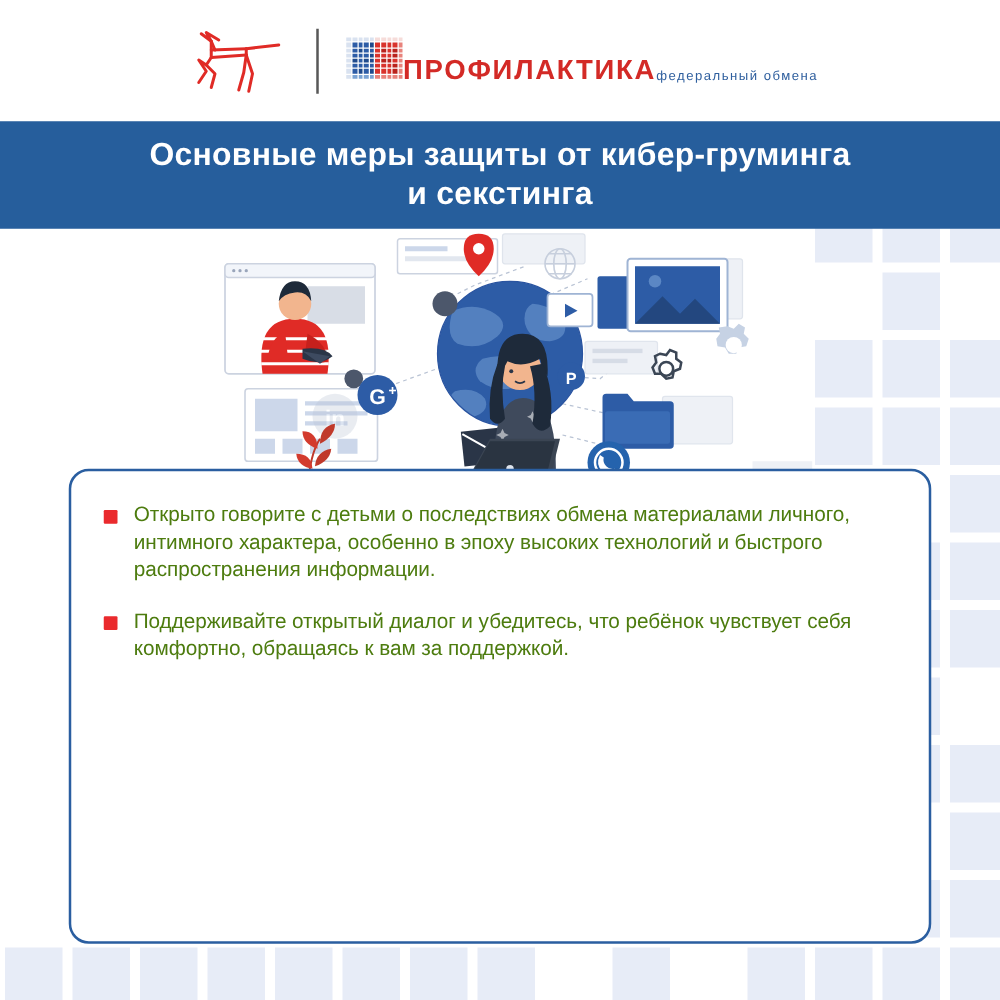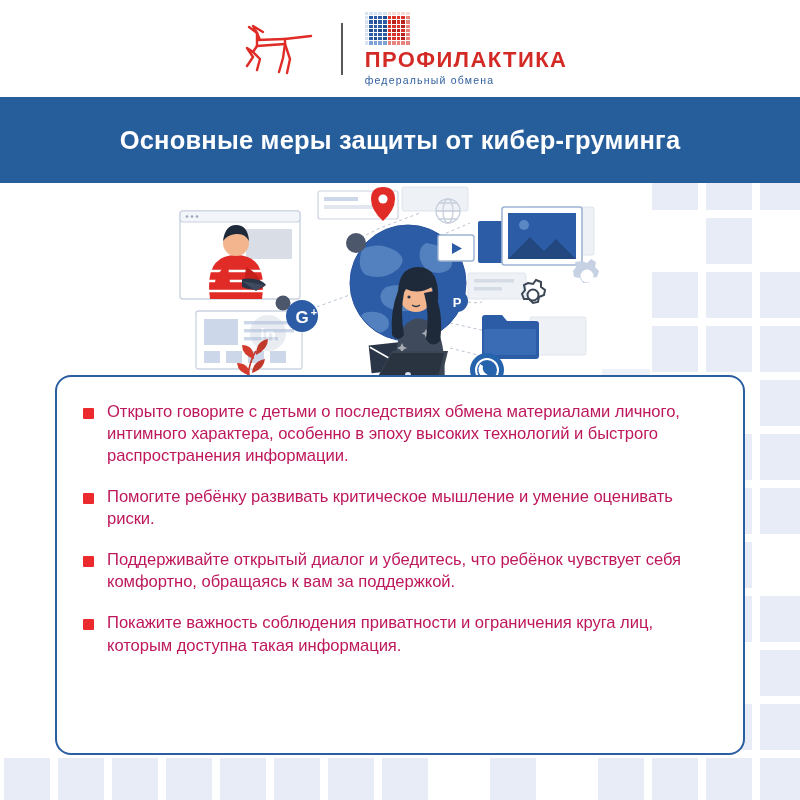--- a/index.html
+++ b/index.html
@@ -24,21 +24,21 @@
   .bg-cell { position:absolute; background:#e7ecf7; }
 
   
   .logo-bar {
     position:absolute; top:0; left:0; width:800px; height:97px;
     display:flex; align-items:center; justify-content:center;
     gap:22px; z-index:4;
   }
   .logo-mark { width:86px; height:70px; display:block; }
   .logo-divider { width:2px; height:52px; background:#3b3b3b; opacity:.85; }
-  .logo-right { display:flex; flex-direction:column; align-items:flex-start; }
+  .logo-right { display:flex; flex-direction:row; align-items:flex-end; }
   .logo-squares { display:grid; grid-template-columns:repeat(10,3.6px);
                   grid-template-rows:repeat(8,3.2px); gap:1px; margin-bottom:4px; }
   .sq { width:3.6px; height:3.2px; }
   .logo-word {
     font-size:22px; font-weight:bold; letter-spacing:1.4px;
     color:#d32a26; line-height:1;
   }
   .logo-sub {
     font-size:10.5px; letter-spacing:1.2px; color:#2f5f9e;
     margin-top:4px; line-height:1;
@@ -67,21 +67,21 @@
     background:#ffffff; border:2.2px solid #2a5ea0; border-radius:16px;
     z-index:5; padding:24px 28px 20px 26px;
   }
   .bullets { display:flex; flex-direction:column; gap:19px; }
   .bullet { display:flex; align-items:flex-start; gap:13px; }
   .bullet-marker {
     flex:0 0 auto; width:11px; height:11px; background:#ea2a2d;
     margin-top:7px; border-radius:1px;
   }
   .bullet-text {
-    font-size:16.6px; line-height:1.33; color:#be185d;
+    font-size:16.6px; line-height:1.33; color:#4d7c0f;
     font-weight:500; letter-spacing:-.05px;
   }
 </style>
 </head>
 <body>
 
 <div class="poster">
 
   <div class="bg-grid">
       <div class="bg-cell" style="left: 652px; top: 164px; width: 46px; height: 46px; background: rgb(231, 236, 247);"></div>
@@ -233,20 +233,21 @@
           <i class="sq" style="background: rgb(232, 131, 124);"></i>
         </div>
       <div class="logo-word">ПРОФИЛАКТИКА</div>
       <div class="logo-sub">федеральный обмена</div>
     </div>
   </div>
 
   <div class="title-band">
     <div class="title-text">
       <span>Основные меры защиты от кибер-груминга</span>
+      <span class="line2">и секстинга</span>
     </div>
   </div>
 
   <div class="illus">
     <svg viewBox="0 0 500 215" xmlns="http://www.w3.org/2000/svg">
       <defs>
         <clipPath id="globeClip">
             <circle cx="258" cy="100" r="58"></circle>
           </clipPath>
       </defs>
@@ -428,31 +429,23 @@
 
   <div class="card">
     <div class="bullets">
 
       <div class="bullet">
         <span class="bullet-marker"></span>
         <span class="bullet-text">Открыто говорите с детьми о последствиях обмена материалами личного, интимного характера, особенно в эпоху высоких технологий и быстрого распространения информации.</span>
       </div>
 
 
-      <div class="bullet">
-        <span class="bullet-marker"></span>
-        <span class="bullet-text">Помогите ребёнку развивать критическое мышление и умение оценивать риски.</span>
-      </div>
 
       <div class="bullet">
         <span class="bullet-marker"></span>
         <span class="bullet-text">Поддерживайте открытый диалог и убедитесь, что ребёнок чувствует себя комфортно, обращаясь к вам за поддержкой.</span>
       </div>
 
-      <div class="bullet">
-        <span class="bullet-marker"></span>
-        <span class="bullet-text">Покажите важность соблюдения приватности и ограничения круга лиц, которым доступна такая информация.</span>
-      </div>
 
     </div>
   </div>
 
 </div>
 
 </body></html>

